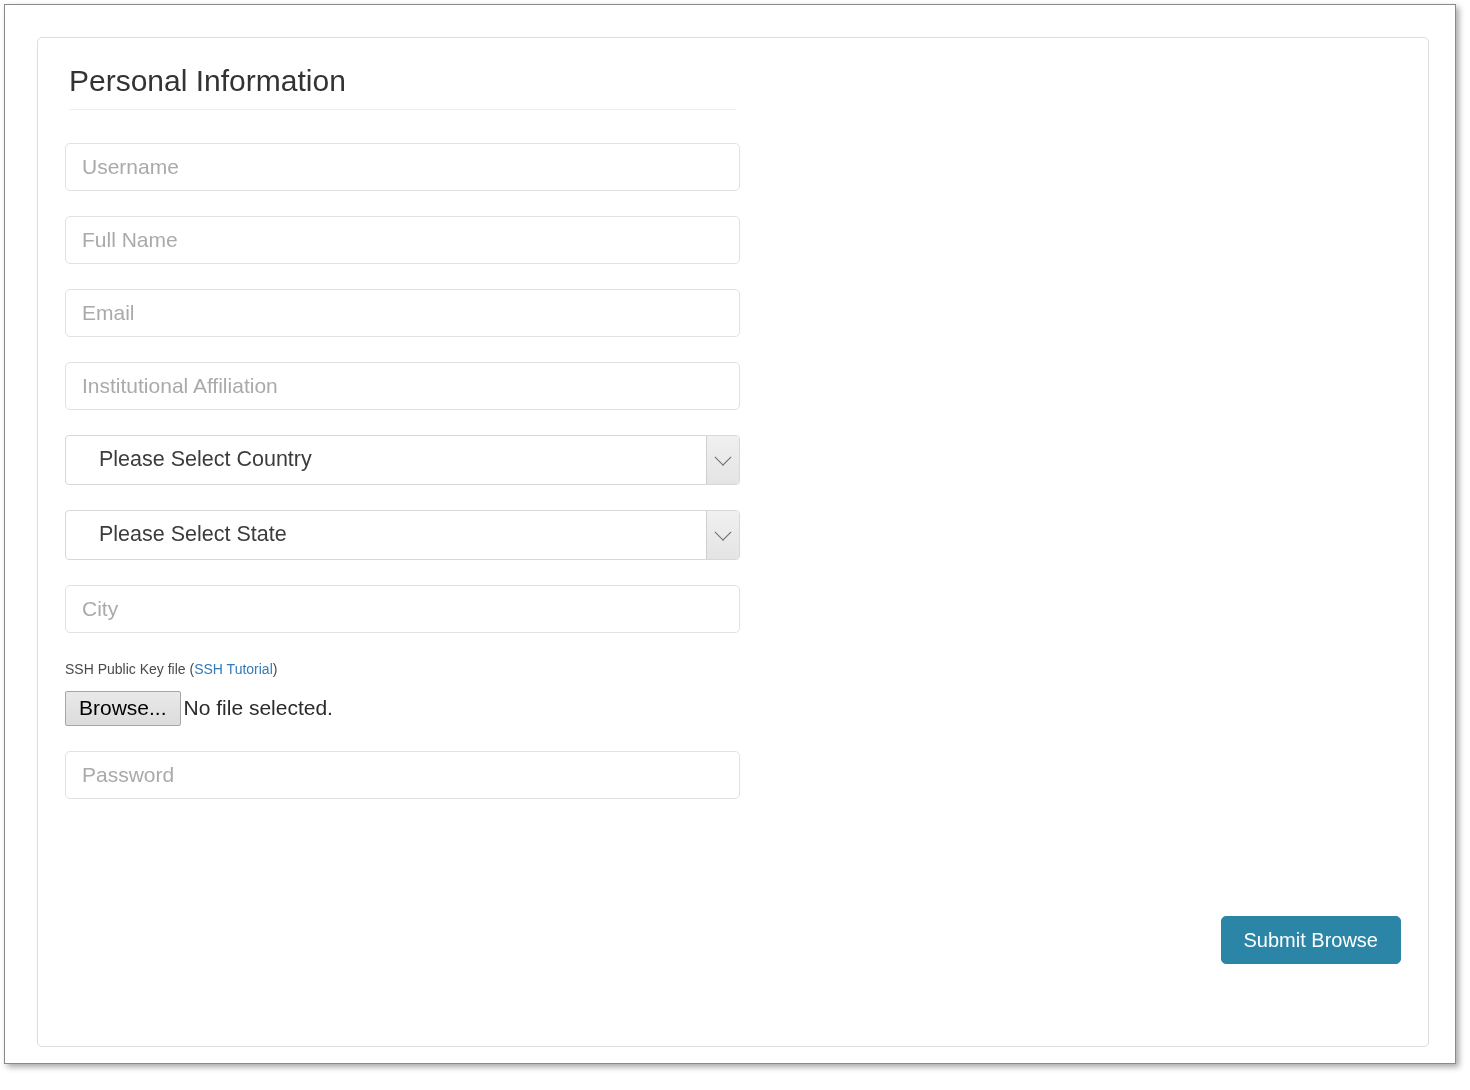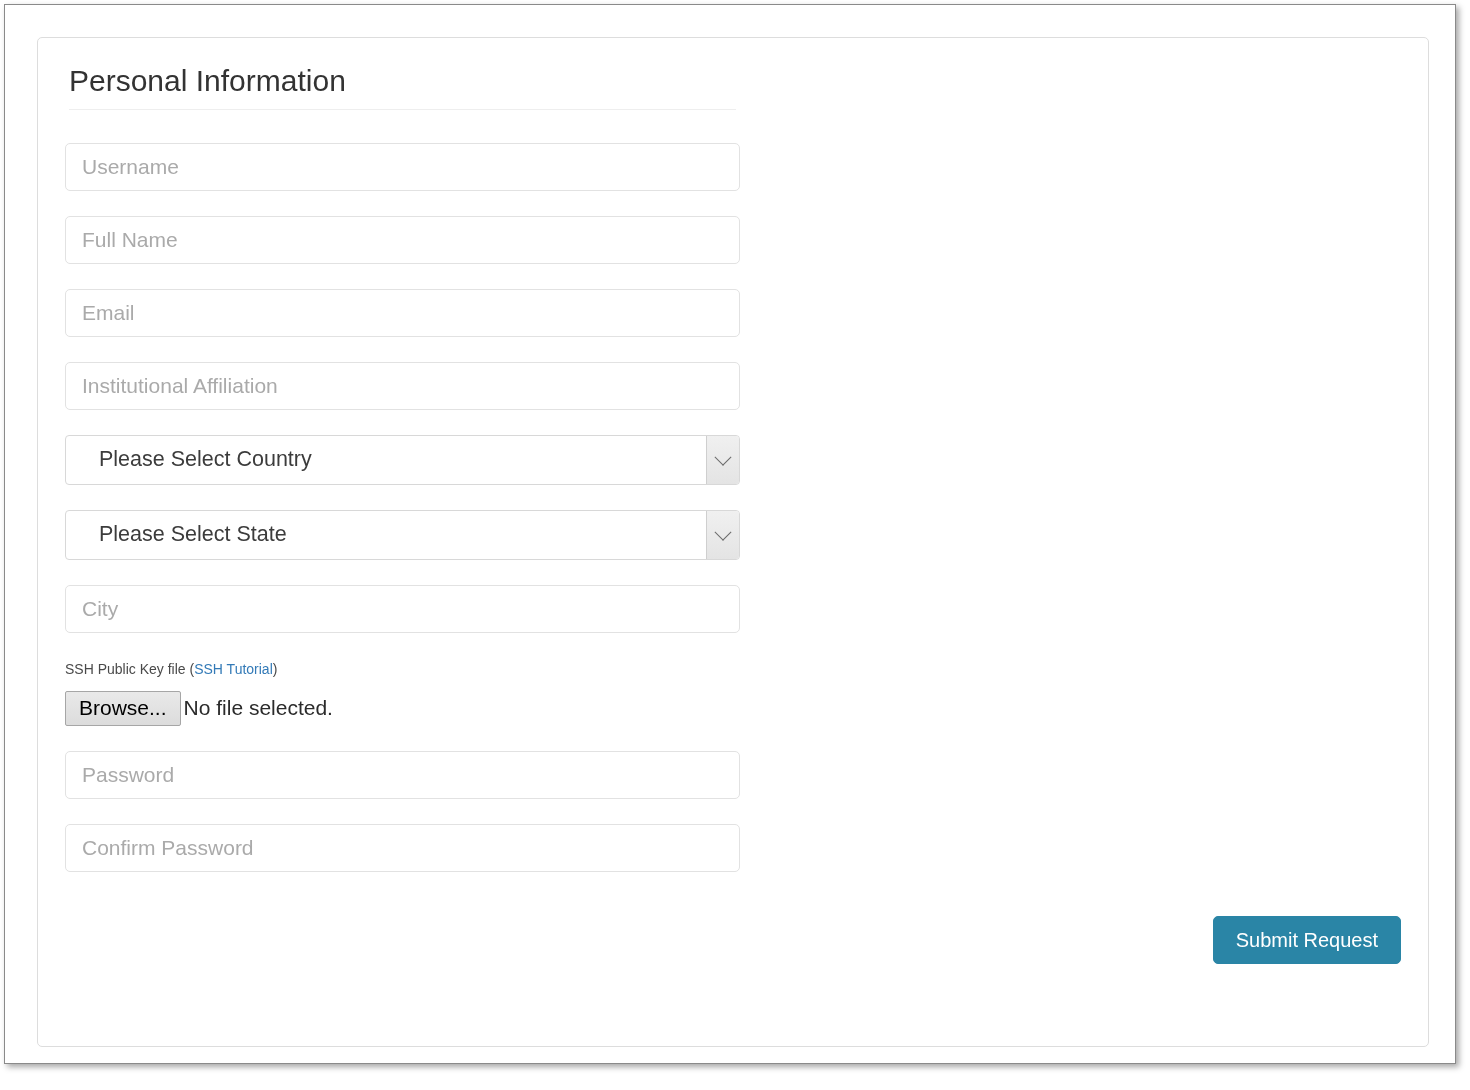--- a/index.html
+++ b/index.html
@@ -305,26 +305,23 @@
           <div id="file-row">
             <button id="browse-button">Browse...</button>
             <span id="file-status">No file selected.</span>
           </div>
         </div>
 
         <div class="field">
           <input class="form-control" type="text" placeholder="Password" style="">
         </div>
 
-        <div class="field">
-          <input class="form-control" type="text" placeholder="Confirm Password" style="">
-        </div>
 
       </div>
 
 
       <div id="submit-row">
-        <button id="submit-button">Submit Request</button>
+        <button id="submit-button">Submit Browse</button>
       </div>
 
     </div>
   </div>
 </div>
 
 </body></html>

